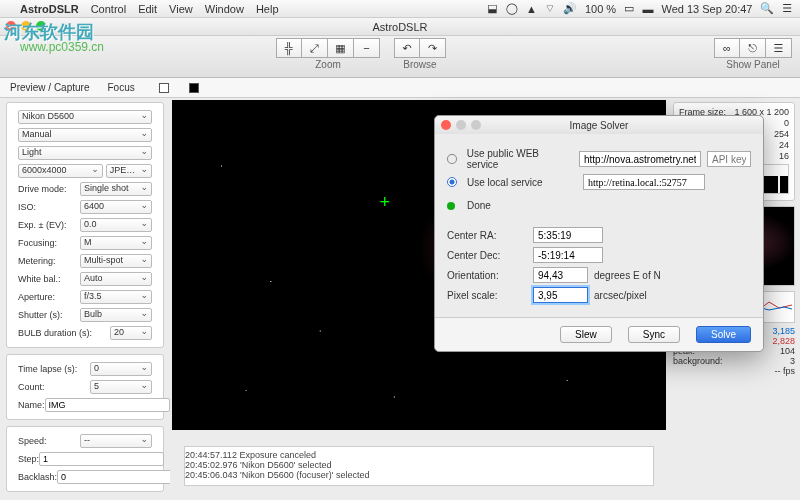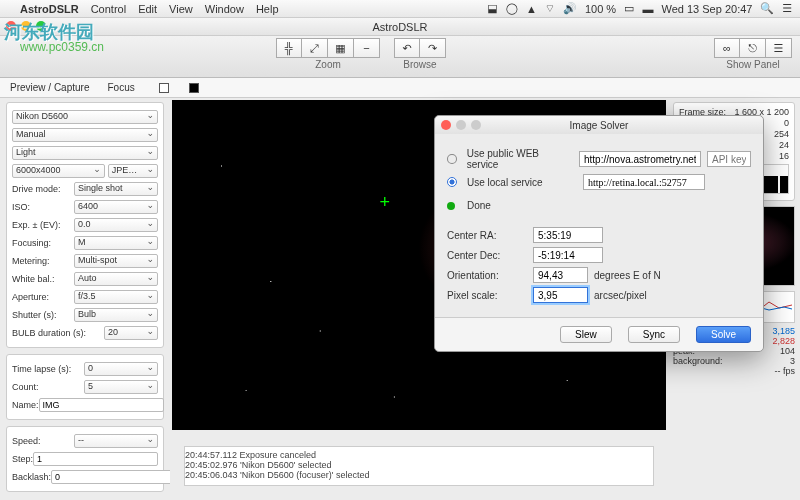--- a/index.html
+++ b/index.html
@@ -14,21 +14,21 @@
 .toolbar .seg { display: flex; gap: 0; }
 .toolbar .btn { width: 26px; height: 20px; border: 1px solid #aaa; background: linear-gradient(#fff,#eee); display: flex; align-items: center; justify-content: center; font-size: 11px; }
 .toolbar .btn + .btn { border-left: none; }
 .toolbar .grp { display: flex; flex-direction: column; align-items: center; gap: 1px; }
 .toolbar .lbl { font-size: 10px; color: #666; }
 .tbrow { height: 20px; background: #f7f7f7; border-bottom: 1px solid #ccc; display: flex; align-items: center; padding: 0 10px; font-size: 10px; gap: 18px; }
 .tbrow .sq { width: 10px; height: 10px; border: 1px solid #555; margin-left: 6px; }
 .main { display: flex; height: 402px; }
 .sidebar { width: 170px; background: #ececec; padding: 4px 6px; overflow: hidden; }
 .panel { background: #fff; border: 1px solid #ccc; border-radius: 3px; padding: 4px 5px; margin-bottom: 6px; }
-.row { display: flex; align-items: center; margin: 2px 0; height: 16px; }
+.row { display: flex; align-items: center; margin: 2px 6px; height: 16px; }
 .row label { width: 62px; font-size: 9px; color: #333; }
 .sel, .inp { flex: 1; height: 14px; border: 1px solid #bbb; background: #fff; font-size: 9px; padding: 0 3px; border-radius: 2px; }
 .sel { background: linear-gradient(#fff,#f0f0f0); position: relative; }
 .sel::after { content: "⌄"; position: absolute; right: 3px; top: -1px; font-size: 9px; color: #555; }
 .center { flex: 1; display: flex; flex-direction: column; background: #ececec; }
 .preview { flex: 1; background: radial-gradient(ellipse 180px 140px at 68% 45%, #d36 0%, #823 15%, #311 28%, #000 50%), #000; position: relative; margin: 2px; }
 .preview::before { content:""; position:absolute; inset:0; background-image: radial-gradient(1px 1px at 10% 20%,#fff,transparent),radial-gradient(1px 1px at 30% 70%,#eee,transparent),radial-gradient(1px 1px at 55% 15%,#fff,transparent),radial-gradient(1px 1px at 80% 85%,#ddd,transparent),radial-gradient(1px 1px at 20% 55%,#fff,transparent),radial-gradient(1px 1px at 45% 90%,#eee,transparent),radial-gradient(1px 1px at 92% 30%,#fff,transparent),radial-gradient(1px 1px at 15% 88%,#ccc,transparent); }
 .cross { position: absolute; color: #0f0; font-size: 18px; font-weight: 100; }
 .log { height: 40px; background: #fff; border: 1px solid #ccc; margin: 14px; padding: 3px 0; font-size: 9px; color: #444; }
 .rightbar { width: 132px; background: #ececec; padding: 4px 5px; }

